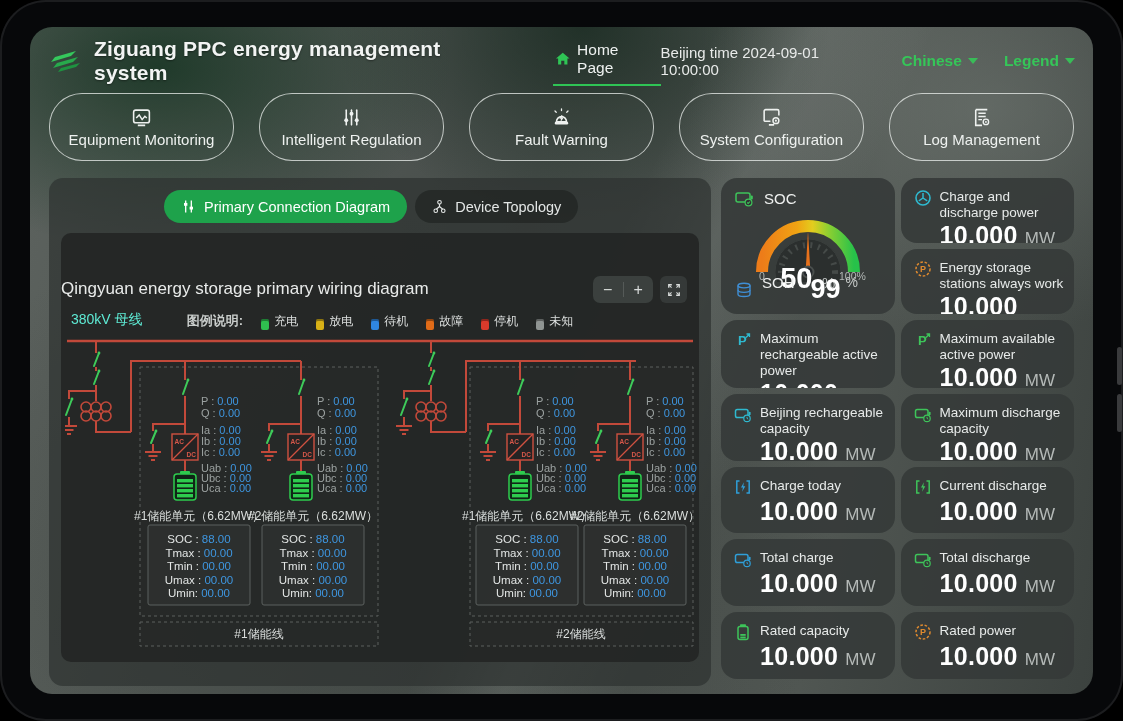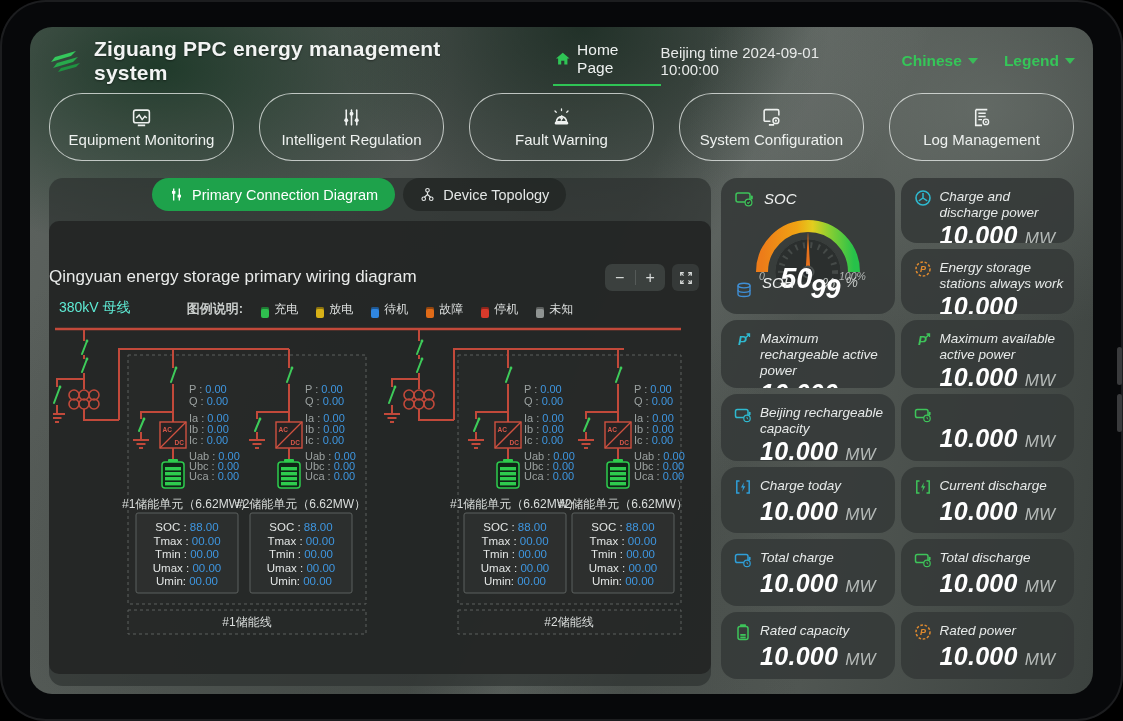--- a/index.html
+++ b/index.html
@@ -22,21 +22,21 @@
   .time{margin-left:auto;font-size:15px;color:#e8eae9;}
   .drop{display:flex;align-items:center;gap:6px;color:#35c658;font-size:15.5px;font-weight:700;margin-left:26px;cursor:pointer;}
   .caret{width:0;height:0;border-left:5px solid transparent;border-right:5px solid transparent;border-top:6px solid #35c658;opacity:.9;}
   
   .nav{position:absolute;left:19px;top:66px;right:19px;height:70px;display:flex;justify-content:space-between;}
   .pillbtn{width:183px;height:66px;border:1px solid rgba(236,240,238,.75);border-radius:33px;display:flex;flex-direction:column;align-items:center;justify-content:center;gap:3px;color:#eef1ef;background:rgba(255,255,255,.02);cursor:pointer;}
   .pillbtn svg{width:21px;height:21px;}
   .pillbtn .nlabel{font-size:15px;}
   
   .main{position:absolute;left:19px;top:151px;right:19px;bottom:8px;display:flex;gap:10px;}
-  .panel-left{width:662px;flex:none;background:rgba(44,48,47,.68);border-radius:14px;box-sizing:border-box;}
+  .panel-left{width:662px;flex:none;background:rgba(44,48,47,.68);border-radius:14px;padding:12px;box-sizing:border-box;}
   .tabs{display:flex;gap:8px;margin-left:103px;margin-bottom:10px;}
   .tab{height:33px;border-radius:17px;display:flex;align-items:center;gap:8px;padding:0 17px;font-size:14.5px;cursor:pointer;}
   .tab.active{background:#1ea24b;color:#fff;}
   .tab.idle{background:rgba(26,29,28,.55);color:#e3e6e5;}
   .tab svg{width:15px;height:15px;}
   .diagram-box{position:relative;background:rgba(35,38,37,.93);border-radius:10px;height:calc(100% - 55px);box-sizing:border-box;padding-top:8px;overflow:hidden;}
   .dg-titlerow{position:relative;height:36px;}
   .dg-title{text-align:left;line-height:34px;font-size:17px;color:#e9ebea;margin-top:31px;}
   .zoomctl{position:absolute;right:46px;top:4px;width:60px;height:27px;background:#3b403e;border-radius:7px;display:flex;align-items:center;}
   .zoomctl .zbtn{flex:1;text-align:center;color:#d9dcdb;font-size:16px;line-height:27px;cursor:pointer;}
@@ -57,21 +57,21 @@
   .mvl{fill:#3e96e0;}
   .slb{font-size:11.5px;fill:#e2e5e4;}
   .svl{fill:#3e96e0;}
   .utitle{font-size:12px;fill:#dbdfdd;}
   .lline{font-size:12px;fill:#dcdfde;}
   .dashbox{fill:rgba(255,255,255,.015);stroke:#6e7371;stroke-width:1;stroke-dasharray:3 3;opacity:.75;}
   .statbox{fill:rgba(255,255,255,.03);stroke:#5b605e;stroke-width:1;}
   .acdc{fill:rgba(30,20,18,.25);stroke:#cf5140;stroke-width:1.4;}
   .acdctxt{font-size:6.5px;font-weight:700;fill:#d8584a;}
   
-  .panel-right{flex:1;display:grid;grid-template-columns:1fr 1fr;grid-template-rows:65px 65px 68px 67px 66px 67px 67px;gap:6px 6px;font-style:italic;}
+  .panel-right{flex:1;display:grid;grid-template-columns:1fr 1fr;grid-template-rows:65px 65px 68px 67px 66px 67px 67px;gap:6px 6px;}
   .card{background:rgba(53,58,56,.9);border-radius:16px;padding:11px 10px 6px 13px;box-sizing:border-box;overflow:hidden;}
   .trow{display:flex;align-items:flex-start;gap:7px;}
   .cicon{flex:none;width:19px;height:19px;margin-top:0px;}
   .cicon svg{width:18px;height:18px;display:block;}
   .ttl{font-size:13.5px;color:#e7eae9;line-height:1.18;}
   .val{margin-left:26px;margin-top:0px;white-space:nowrap;}
   .num{font-size:25px;font-weight:700;color:#fff;letter-spacing:.3px;}
   .unit{font-size:17px;color:#b4b9b7;margin-left:7px;font-weight:400;}
   .gaugecard{grid-row:span 2;position:relative;}
   .ghead{position:absolute;left:14px;top:12px;display:flex;align-items:center;gap:9px;font-size:15px;color:#eef0ef;}
@@ -512,20 +512,21 @@
         <div class="card">
           <div class="trow">
               <span class="cicon" style="color:#3ec45a">
             <svg viewBox="0 0 18 18">
                   <rect x="1.5" y="4.5" width="12.5" height="8" rx="1.8" fill="none" stroke="currentColor" stroke-width="1.5"></rect>
                   <rect x="14.8" y="6.8" width="1.8" height="3.4" rx="0.8" fill="currentColor"></rect>
                   <circle cx="13" cy="13.4" r="3.2" fill="#343937" stroke="currentColor" stroke-width="1.2"></circle>
                   <path d="M13 11.8 V13.4 L14.2 14.1" fill="none" stroke="currentColor" stroke-width="1"></path>
                 </svg>
               </span>
+            <span class="ttl">Maximum discharge capacity</span>
             </div>
           <div class="val"><span class="num">10.000</span><span class="unit">MW</span></div>
         </div>
 
         <div class="card">
           <div class="trow">
               <span class="cicon" style="color:#2f9fd9">
             <svg viewBox="0 0 18 18">
                   <path d="M5.5 3 H2.8 V15 H5.5" fill="none" stroke="currentColor" stroke-width="1.5"></path>
                   <path d="M12.5 3 H15.2 V15 H12.5" fill="none" stroke="currentColor" stroke-width="1.5"></path>

